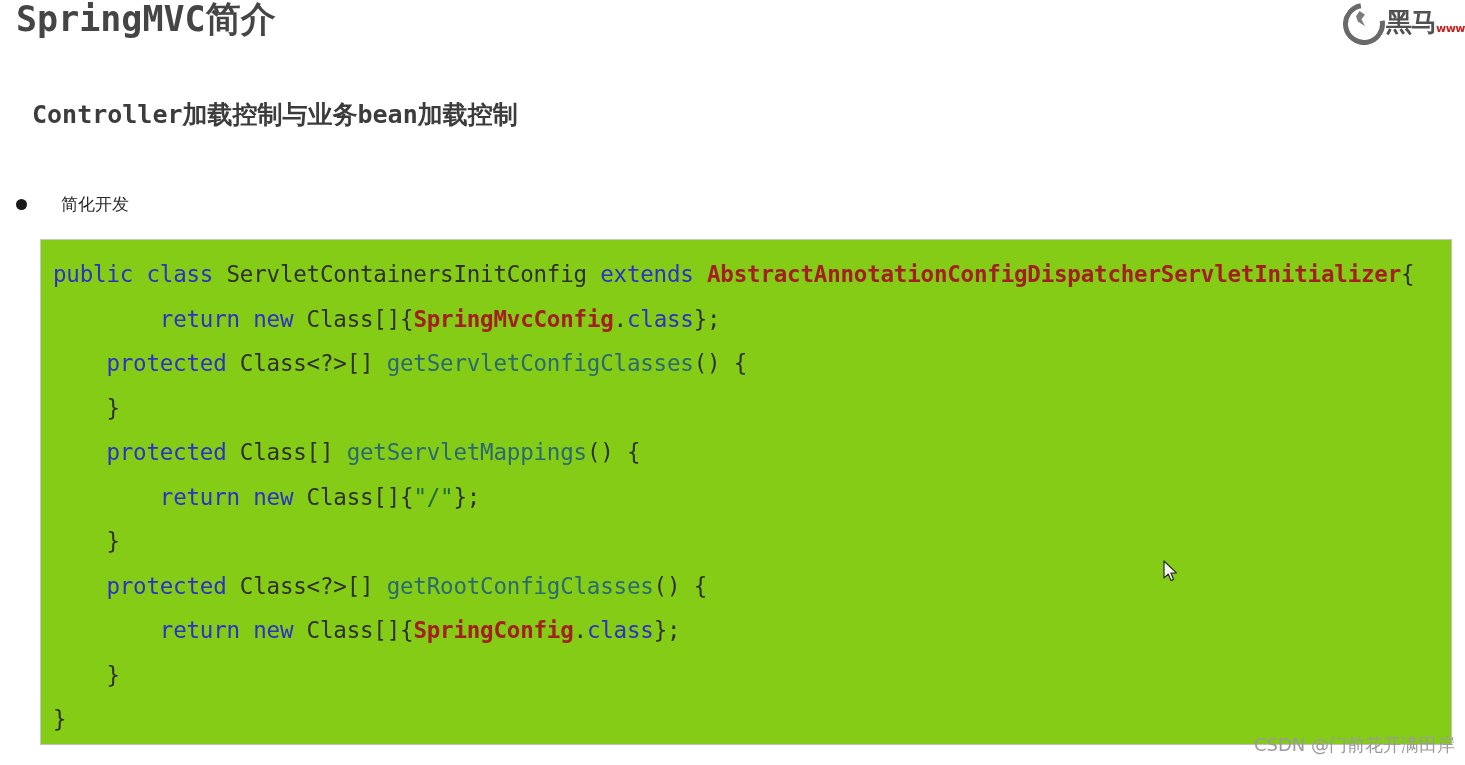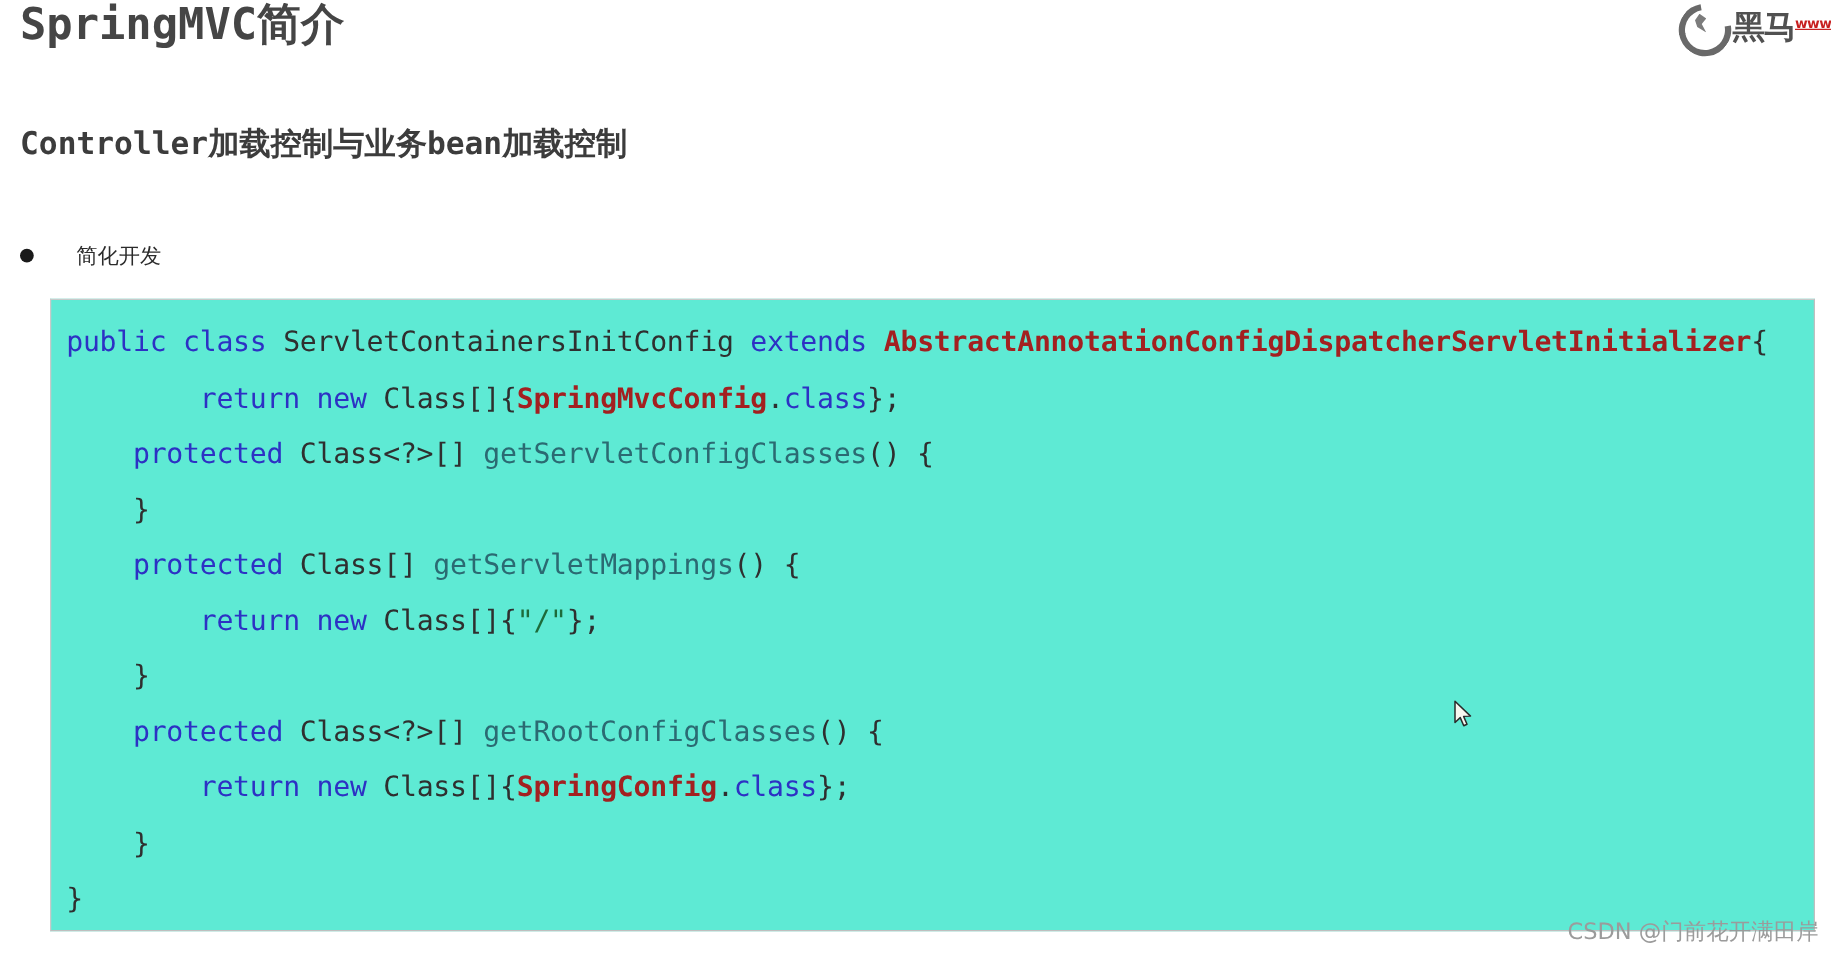--- a/index.html
+++ b/index.html
@@ -75,28 +75,27 @@
     font-weight: bold;
     color: #3a3a3a;
     letter-spacing: -1px;
   }
   .logo-url {
     font-family: "DejaVu Sans", "Liberation Sans", sans-serif;
     font-size: 11px;
     font-weight: bold;
     color: #c00000;
     letter-spacing: -0.5px;
-    margin-top: 4px;
-    text-decoration: underline;
+    margin-top: 14px;
   }
 
   
   .subtitle {
     position: absolute;
-    left: 16px;
+    left: 32px;
     top: 98px;
     font-family: "DejaVu Sans Mono", "Liberation Mono", monospace;
     font-size: 25px;
     font-weight: bold;
     color: #3c3c3c;
     white-space: nowrap;
   }
 
   
   .bullet-row {
@@ -122,21 +121,21 @@
   }
 
   
   .code-block {
     position: absolute;
     left: 40px;
     top: 239px;
     width: 1412px;
     height: 506px;
     box-sizing: border-box;
-    background: #5eead4;
+    background: #84cc16;
     border: 1px solid #c9c9c9;
     border-right-color: #bfbfbf;
     border-bottom-color: #bfbfbf;
     padding: 12px 0 12px 12px;
     overflow: hidden;
   }
   .code-line {
     font-family: "DejaVu Sans Mono", "Liberation Mono", monospace;
     font-size: 22.5px;
     line-height: 44.5px;

